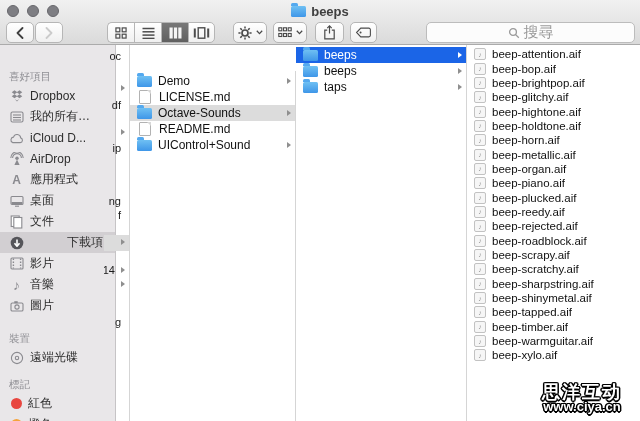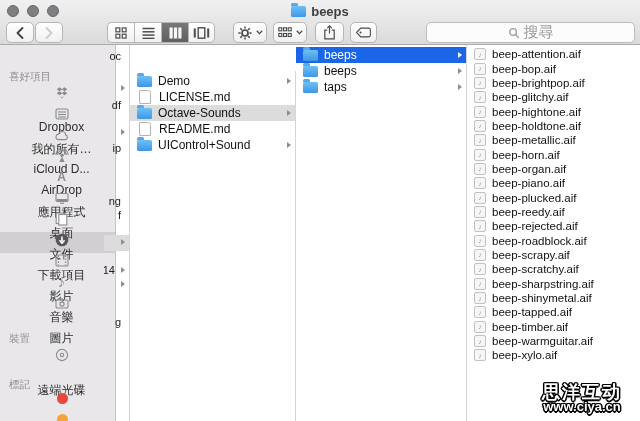--- a/index.html
+++ b/index.html
@@ -27,21 +27,21 @@
            border:1px solid #bcbcbc;border-radius:5px;box-sizing:border-box;
            display:flex;align-items:center;justify-content:center;gap:4px;color:#9a9a9a;font-size:15px;}
   
   .content{position:absolute;left:0;top:45px;right:0;bottom:0;background:#fff;}
   .pane{position:absolute;top:0;bottom:0;box-sizing:border-box;border-right:1px solid #d5d5d5;overflow:hidden;}
   
   .sb{left:0;width:116px;background:#e9e7e9;border-right:1px solid #c6c4c6;padding-top:20px;}
   .sb-h{height:17px;line-height:17px;margin-top:3px;padding-left:9px;font-size:10.5px;color:#8f8f94;}
   .sb-h.gap{margin-top:14px;}
   .sb-h.gap2{margin-top:8px;}
-  .sb-i{height:21px;display:flex;align-items:center;padding-left:8px;gap:20px;font-size:12px;color:#2d2d2d;white-space:nowrap;flex-direction:column;}
+  .sb-i{height:21px;display:flex;align-items:center;padding-left:8px;gap:5px;font-size:12px;color:#2d2d2d;white-space:nowrap;}
   .sb-i.selected{background:#d2cfd2;justify-content:space-between;}
   .sbic{width:17px;height:15px;flex:0 0 auto;display:flex;align-items:center;justify-content:center;color:#8a8a8f;}
   .dot{width:11px;height:11px;border-radius:50%;margin-left:3px;margin-right:1px;flex:0 0 auto;}
   
   .colP{left:104px;width:26px;}
   .frag{position:absolute;right:8px;font-size:11px;color:#1c1c1c;white-space:nowrap;}
   .pband{position:absolute;left:0;right:0;height:15.5px;background:#dcdcdc;}
   .arrow{width:0;height:0;border-left:4.5px solid #8f8f8f;border-top:3.5px solid transparent;border-bottom:3.5px solid transparent;}
   .arrow.abs{position:absolute;right:4px;}
   
@@ -441,26 +441,26 @@
           <span class="label">beep-hightone.aif</span>
         </div>
 
         <div class="srow">
           <span class="snd"></span>
           <span class="label">beep-holdtone.aif</span>
         </div>
 
         <div class="srow">
           <span class="snd"></span>
+          <span class="label">beep-horn.aif</span>
+        </div>
+
+        <div class="srow">
+          <span class="snd"></span>
           <span class="label">beep-metallic.aif</span>
-        </div>
-
-        <div class="srow">
-          <span class="snd"></span>
-          <span class="label">beep-horn.aif</span>
         </div>
 
         <div class="srow">
           <span class="snd"></span>
           <span class="label">beep-organ.aif</span>
         </div>
 
         <div class="srow">
           <span class="snd"></span>
           <span class="label">beep-piano.aif</span>

